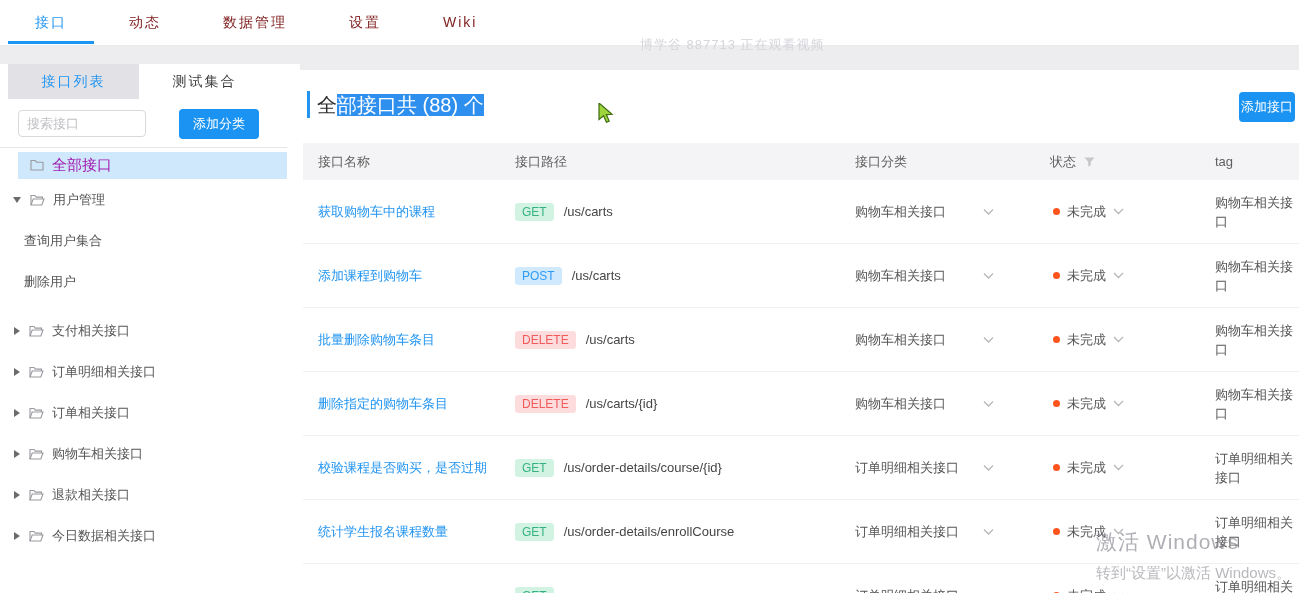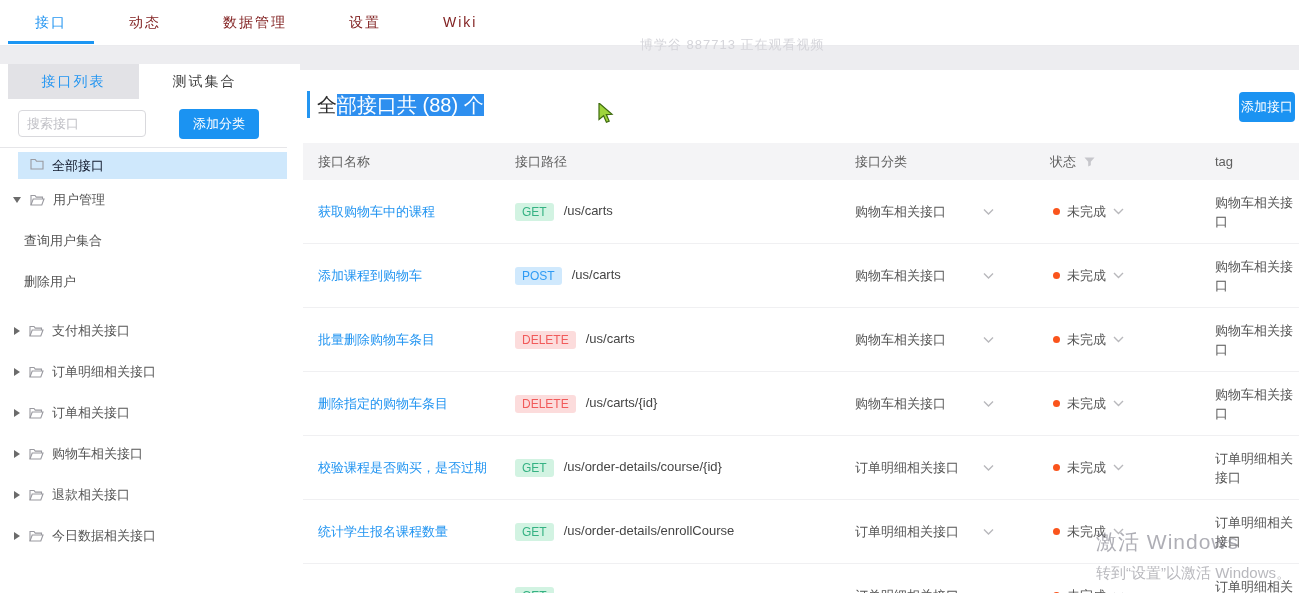--- a/index.html
+++ b/index.html
@@ -32,21 +32,21 @@
   .search-input { position:absolute; left:18px; top:46px; width:128px; height:27px;
              border:1px solid #d9d9dd; border-radius:4px; padding:0 8px; font-size:13px;
              color:#333; outline:none; font-family:inherit; }
   .search-input::placeholder { color:#c0c0c6; }
   .btn-blue { background:#1b93f2; color:#fff; border:none; border-radius:4px; font-size:13px;
              cursor:pointer; font-family:inherit; }
   .add-cat-btn { position:absolute; left:179px; top:45px; width:80px; height:30px; }
   .tree-divider { position:absolute; left:0; top:83px; width:100%; height:1px; background:#e6e6e9; }
   .tree { position:absolute; left:0; top:84px; right:0; bottom:0; overflow:hidden; }
   .tree-all { height:27px; margin:4px 9px 0 18px; background:#cfe8fc; display:flex;
-             align-items:center; padding-left:12px; font-size:13px; color:#0f172a; cursor:pointer; }
+             align-items:center; padding-left:12px; font-size:15px; color:#a21caf; cursor:pointer; }
   .tree-all .lbl { margin-left:8px; }
   .tree-item { height:41px; display:flex; align-items:center; font-size:13px; color:#555;
              cursor:pointer; }
   .tree-item .caret-right { margin-left:14px; width:0; height:0; border-left:6px solid #6b6b6b;
              border-top:4px solid transparent; border-bottom:4px solid transparent; }
   .tree-item .caret-down { margin-left:13px; width:0; height:0; border-top:6px solid #6b6b6b;
              border-left:4px solid transparent; border-right:4px solid transparent; }
   .tree-item .ficon { margin-left:9px; display:inline-flex; }
   .tree-item .lbl { margin-left:8px; }
   .tree-child { height:41px; display:flex; align-items:center; padding-left:24px; font-size:13px;
@@ -63,21 +63,21 @@
   .add-int-btn { position:absolute; right:4px; top:22px; width:56px; height:30px; }
   .table { position:absolute; left:16px; top:73px; right:0; }
   .thead { position:relative; height:37px; background:#f4f4f6; }
   .hcell { position:absolute; top:0; height:37px; line-height:37px; font-size:13px; color:#5f5f5f; }
   .h-name{left:15px;} .h-path{left:212px;} .h-cat{left:552px;} .h-status{left:747px;} .h-tag{left:912px;}
   .h-status .funnel { margin-left:8px; vertical-align:-1px; cursor:pointer; }
   .trow { position:relative; height:64px; border-bottom:1px solid #f0f0f2; background:#fff; }
   .cell { position:absolute; top:50%; transform:translateY(-50%); font-size:13px; color:#555;
              white-space:nowrap; }
   .c-name { left:15px; color:#2395f1; cursor:pointer; }
-  .c-path { left:212px; display:flex; align-items:flex-start; gap:10px; }
+  .c-path { left:212px; display:flex; align-items:center; gap:10px; }
   .badge { font-size:12px; padding:3px 7px; border-radius:3px; font-weight:500; line-height:1; }
   .b-get { background:#d2f3e2; color:#35b283; }
   .b-post { background:#d0e9fd; color:#2f9bf4; }
   .b-delete { background:#fcdcdc; color:#f15a5a; }
   .path { color:#454545; }
   .c-cat { left:552px; }
   .chev-abs { position:absolute; left:680px; top:50%; transform:translateY(-50%); cursor:pointer;
              line-height:0; }
   .c-status { left:750px; display:flex; align-items:center; gap:7px; cursor:pointer; }
   .dot { width:7px; height:7px; border-radius:50%; background:#fa541c; }

